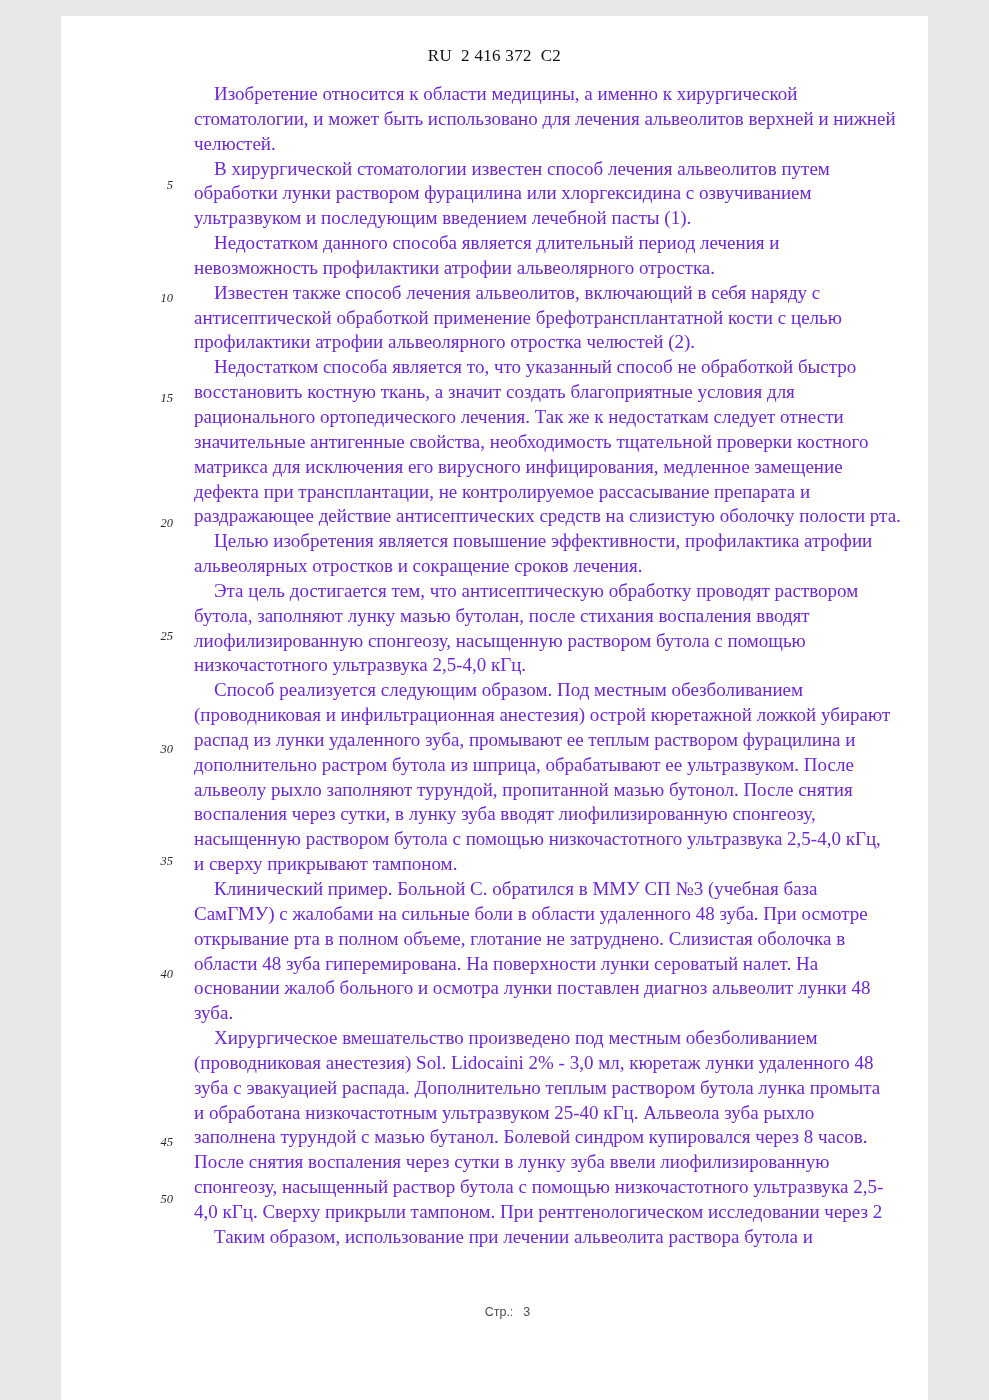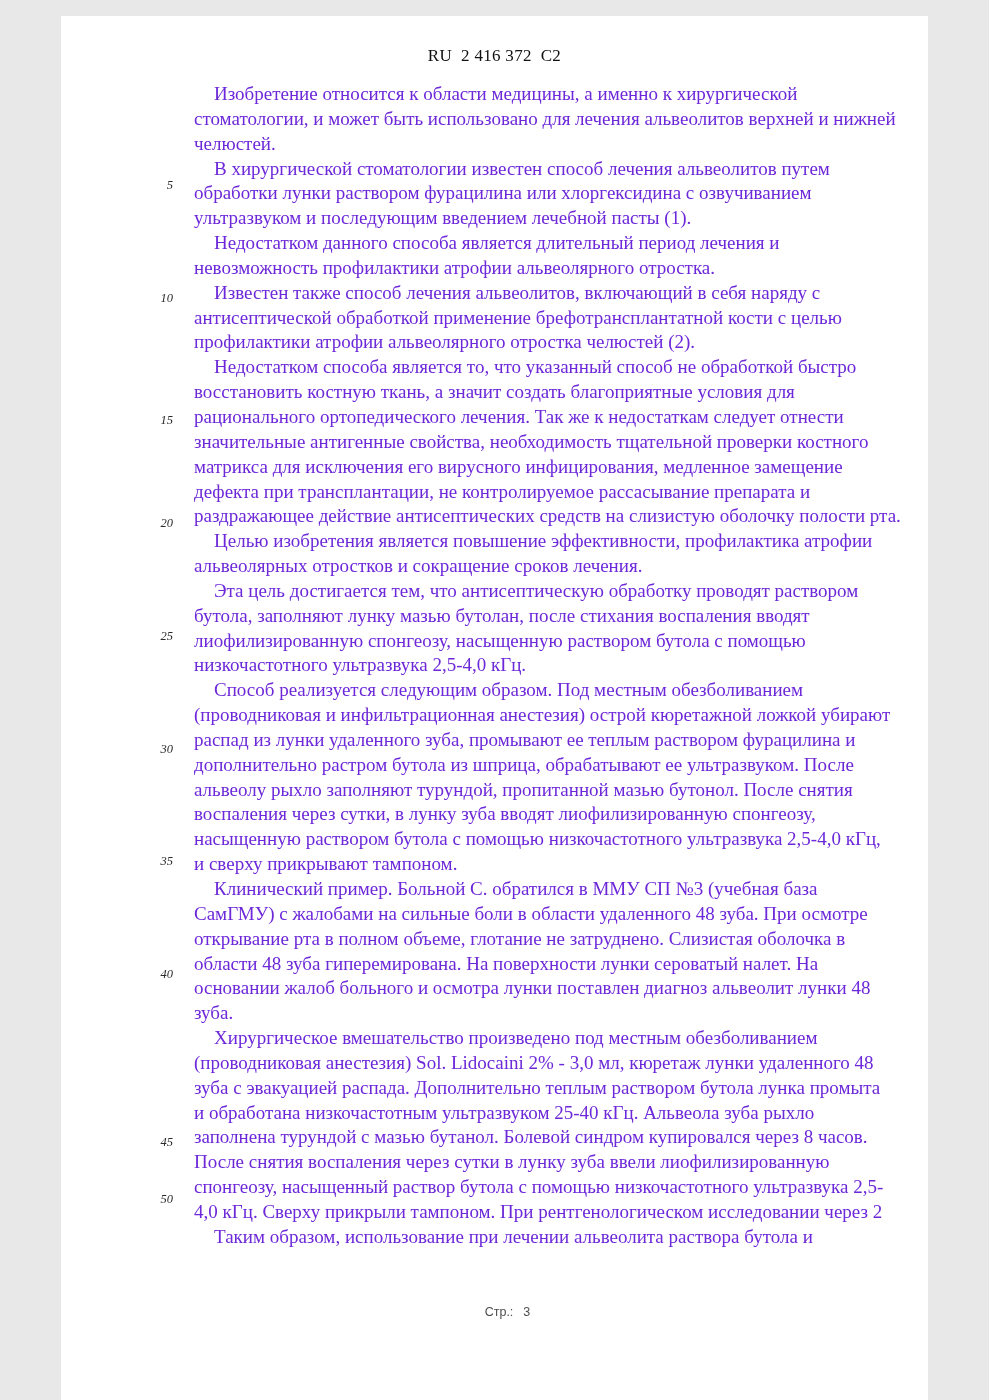--- a/index.html
+++ b/index.html
@@ -68,21 +68,21 @@
 
 <div class="page">
 
   <div class="header">
     <span class="hpart">RU</span><span class="hgap"></span><span class="hpart">2 416 372</span><span class="hgap"></span><span class="hpart">C2</span>
   </div>
 
   <div id="margin-numbers">
       <div class="lnum" style="top: 162px;">5</div>
       <div class="lnum" style="top: 274.7px;">10</div>
-      <div class="lnum" style="top: 397px;">15</div>
+      <div class="lnum" style="top: 375px;">15</div>
       <div class="lnum" style="top: 500.1px;">20</div>
       <div class="lnum" style="top: 612.8px;">25</div>
       <div class="lnum" style="top: 725.5px;">30</div>
       <div class="lnum" style="top: 838.2px;">35</div>
       <div class="lnum" style="top: 950.9px;">40</div>
       <div class="lnum" style="top: 1119px;">45</div>
       <div class="lnum" style="top: 1176.3px;">50</div>
     </div>
 
   <div class="content" id="content">

